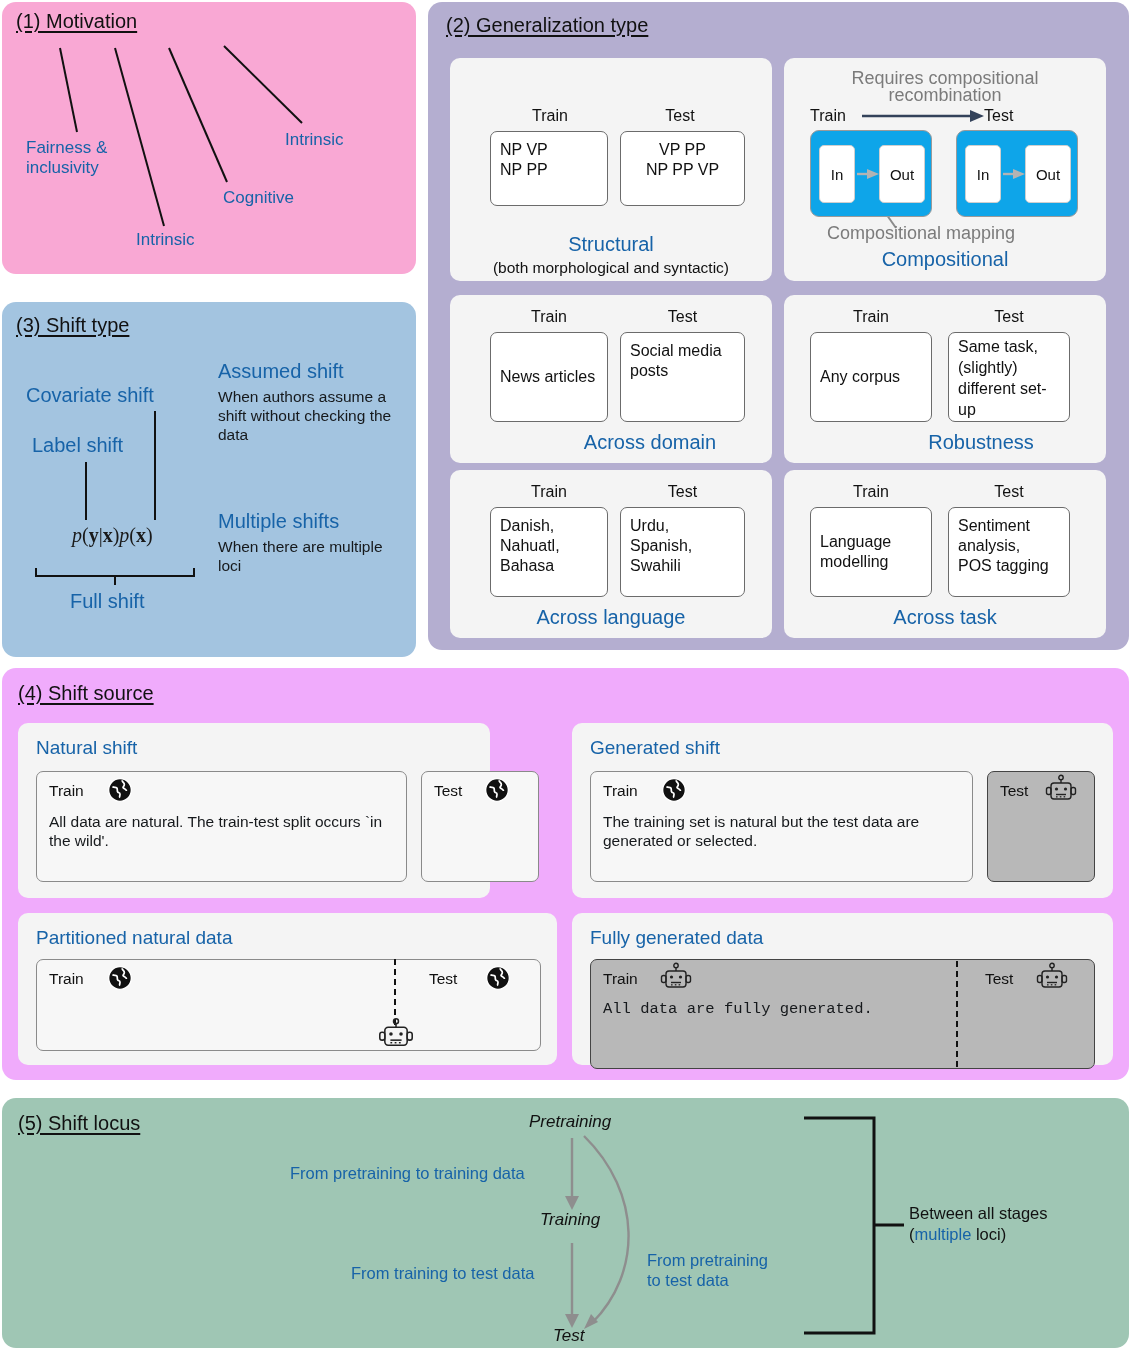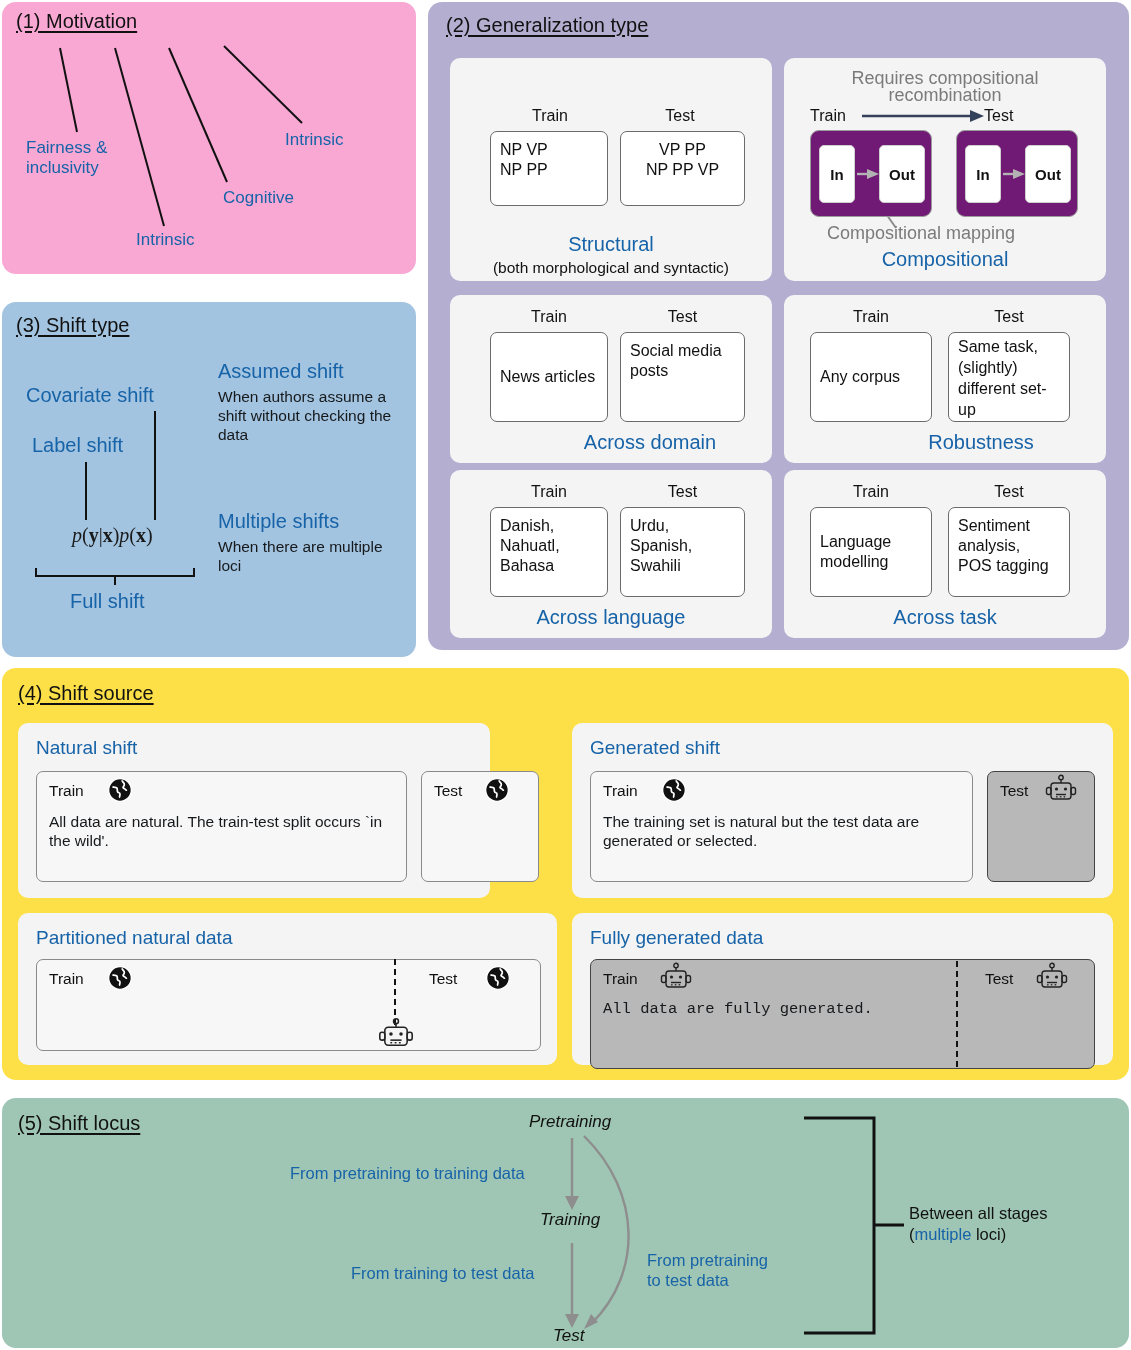--- a/index.html
+++ b/index.html
@@ -48,29 +48,29 @@
     border-radius: 7px; font-size: 16px; line-height: 20px;
     padding: 8px 9px; color: #111;
   }
   .card-label {
     position: absolute; text-align: center; font-size: 20px; color: #1763A8;
     width: 100%; left: 0;
   }
   .card-sub { position: absolute; text-align: center; font-size: 15.5px; color: #111; width: 100%; left: 0; }
   .note { position: absolute; font-size: 18px; color: #7b7b7b; text-align: center; line-height: 17px; }
   .iobox {
-    position: absolute; background: #701a75; border: 1.3px solid #9a9a9a; border-radius: 9px; font-weight: bold;
+    position: absolute; background: #0ea5e9; border: 1.3px solid #9a9a9a; border-radius: 9px;
   }
   .iosub {
     position: absolute; background: #fff; border: 1.2px solid #cfcfcf; border-radius: 5px;
     font-size: 15px; display: flex; align-items: center; justify-content: center; color: #111;
   }
 
   
-  #shiftsource { left: 2px; top: 668px; width: 1127px; height: 412px; background: #fde047; }
+  #shiftsource { left: 2px; top: 668px; width: 1127px; height: 412px; background: #f0abfc; }
   #shiftsource .panel-title { left: 16px; top: 14px; }
   .sub-card { position: absolute; background: #F4F4F4; border-radius: 10px; }
   .sub-title { position: absolute; font-size: 19px; color: #1763A8; left: 18px; }
   .datbox {
     position: absolute; background: #F7F7F7; border: 1.4px solid #8a8a8a; border-radius: 7px;
   }
   .datbox.gen { background: #B8B8B8; border-color: #444; }
   .tt-tag { position: absolute; font-size: 15.5px; color: #111; }
   .desc { position: absolute; font-size: 15.5px; line-height: 19px; color: #16191c; }
   .dashline { position: absolute; border-left: 2.6px dashed #111; }

